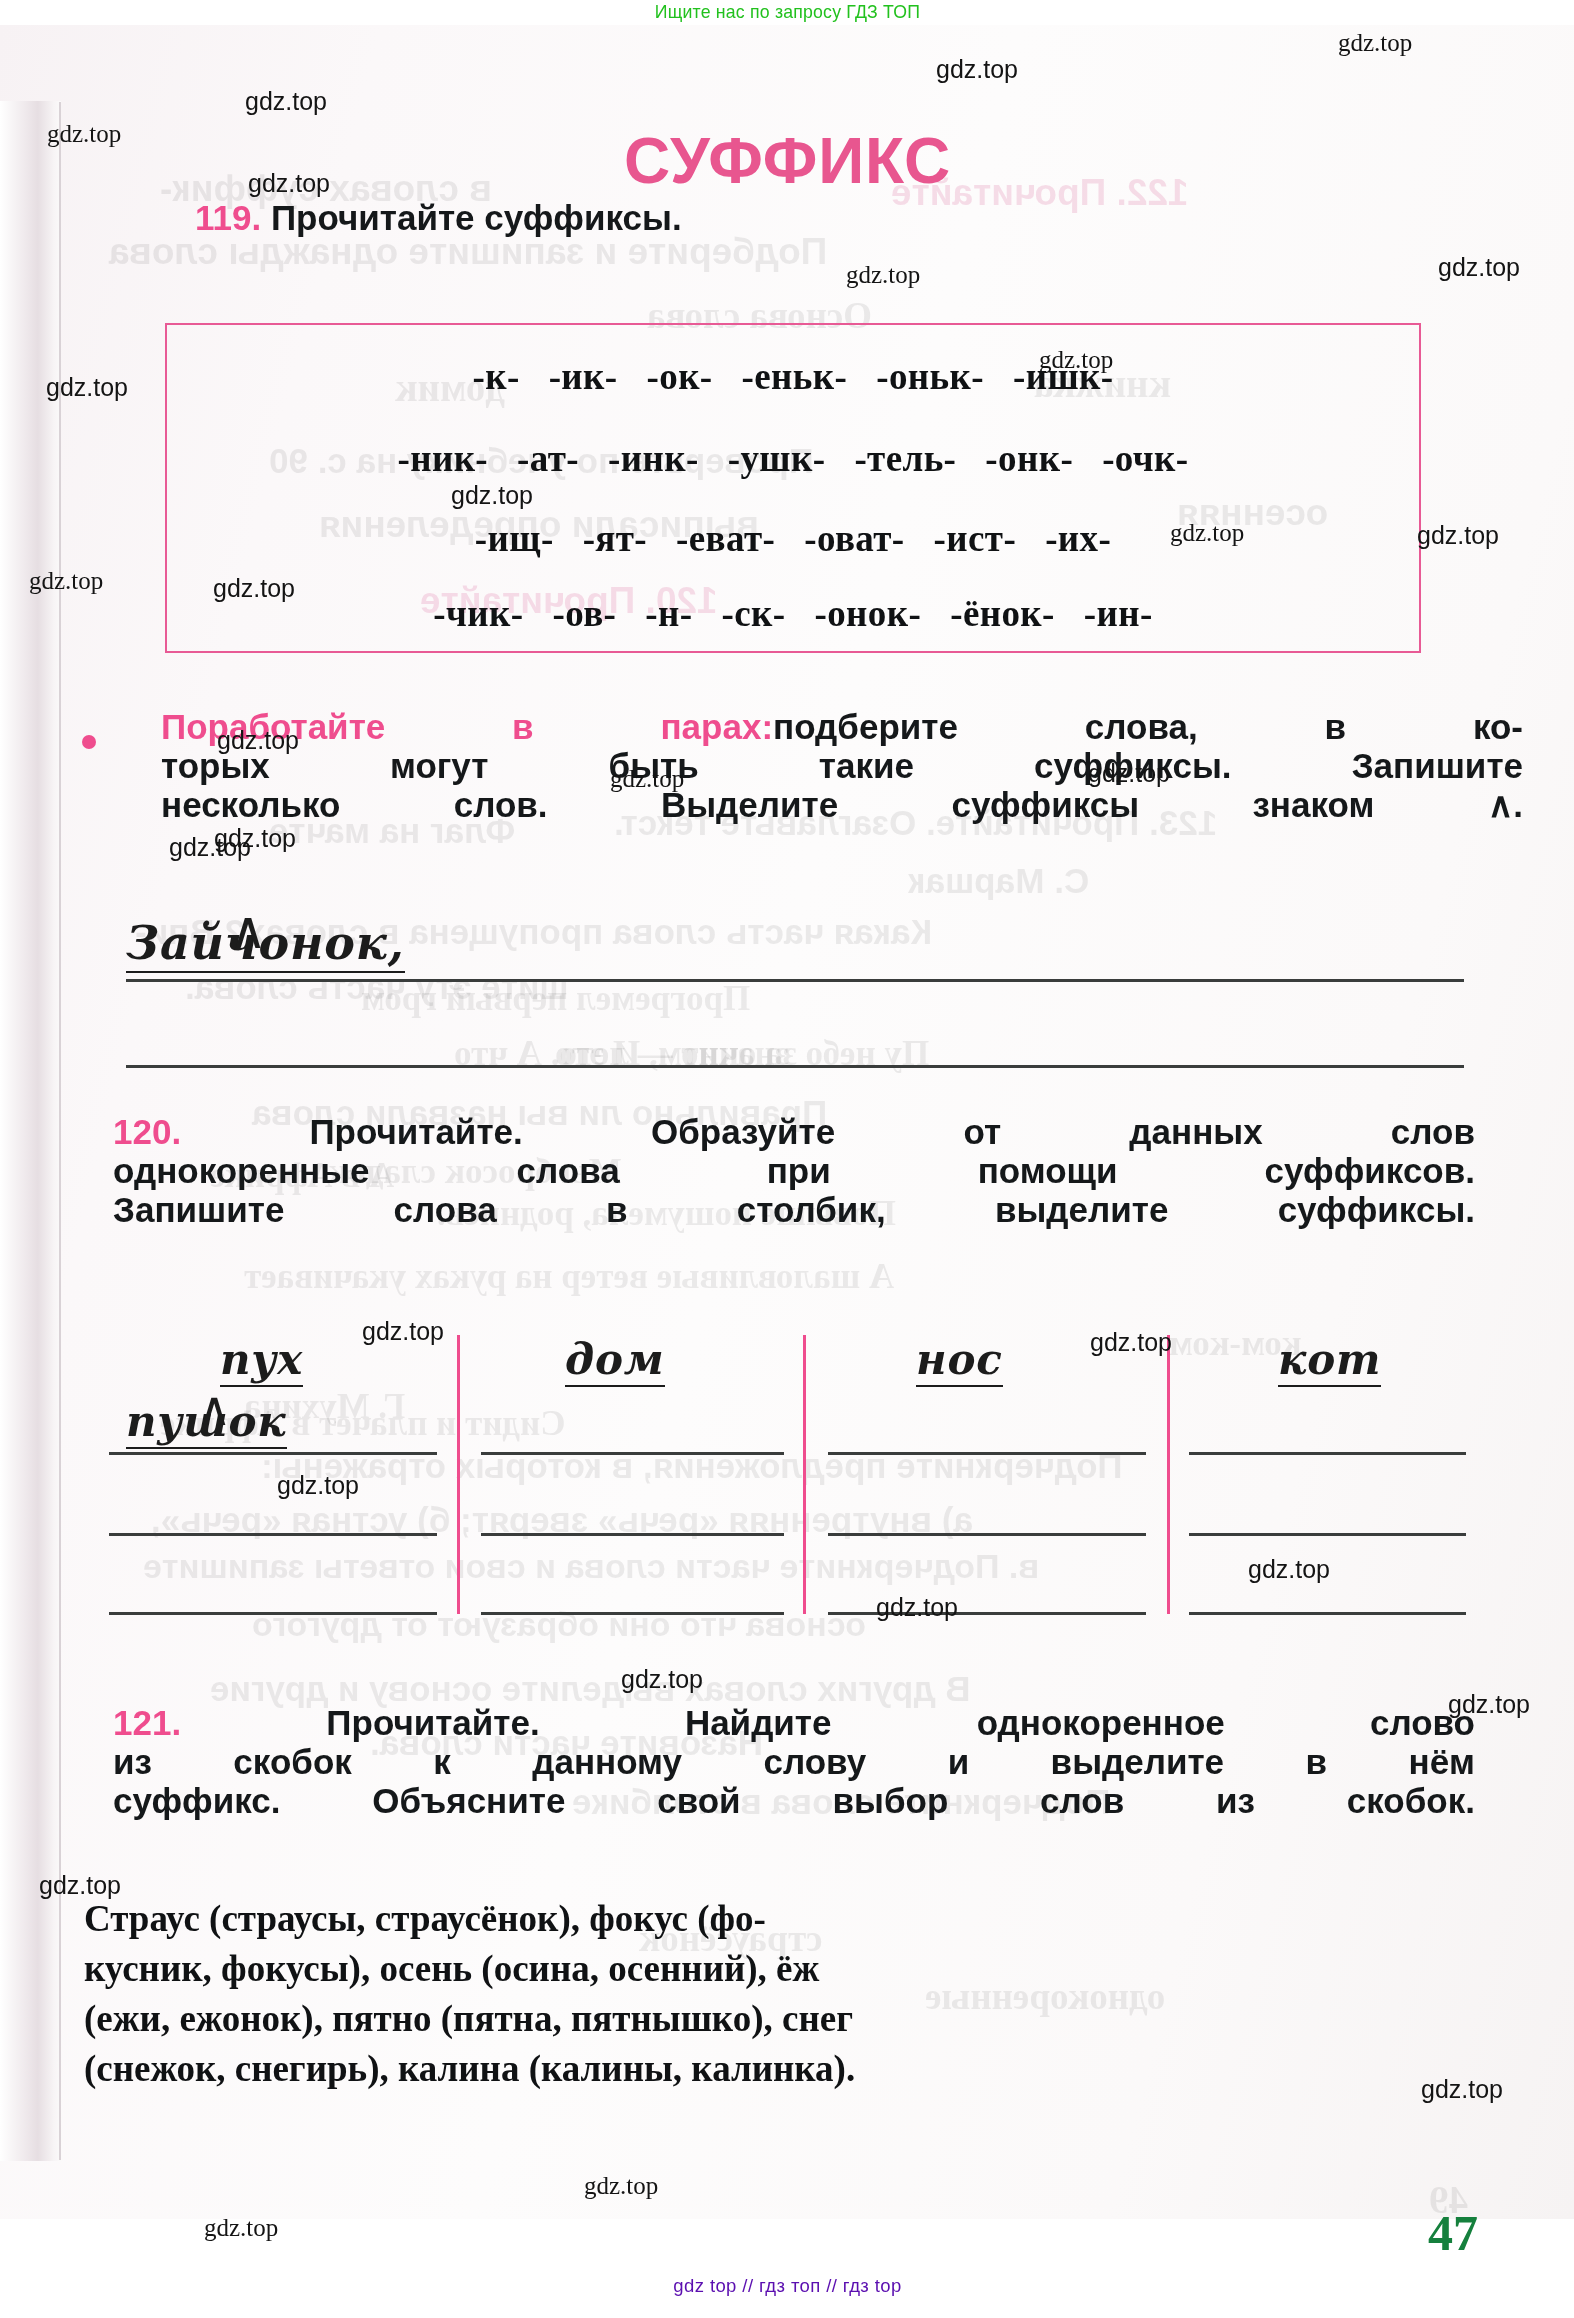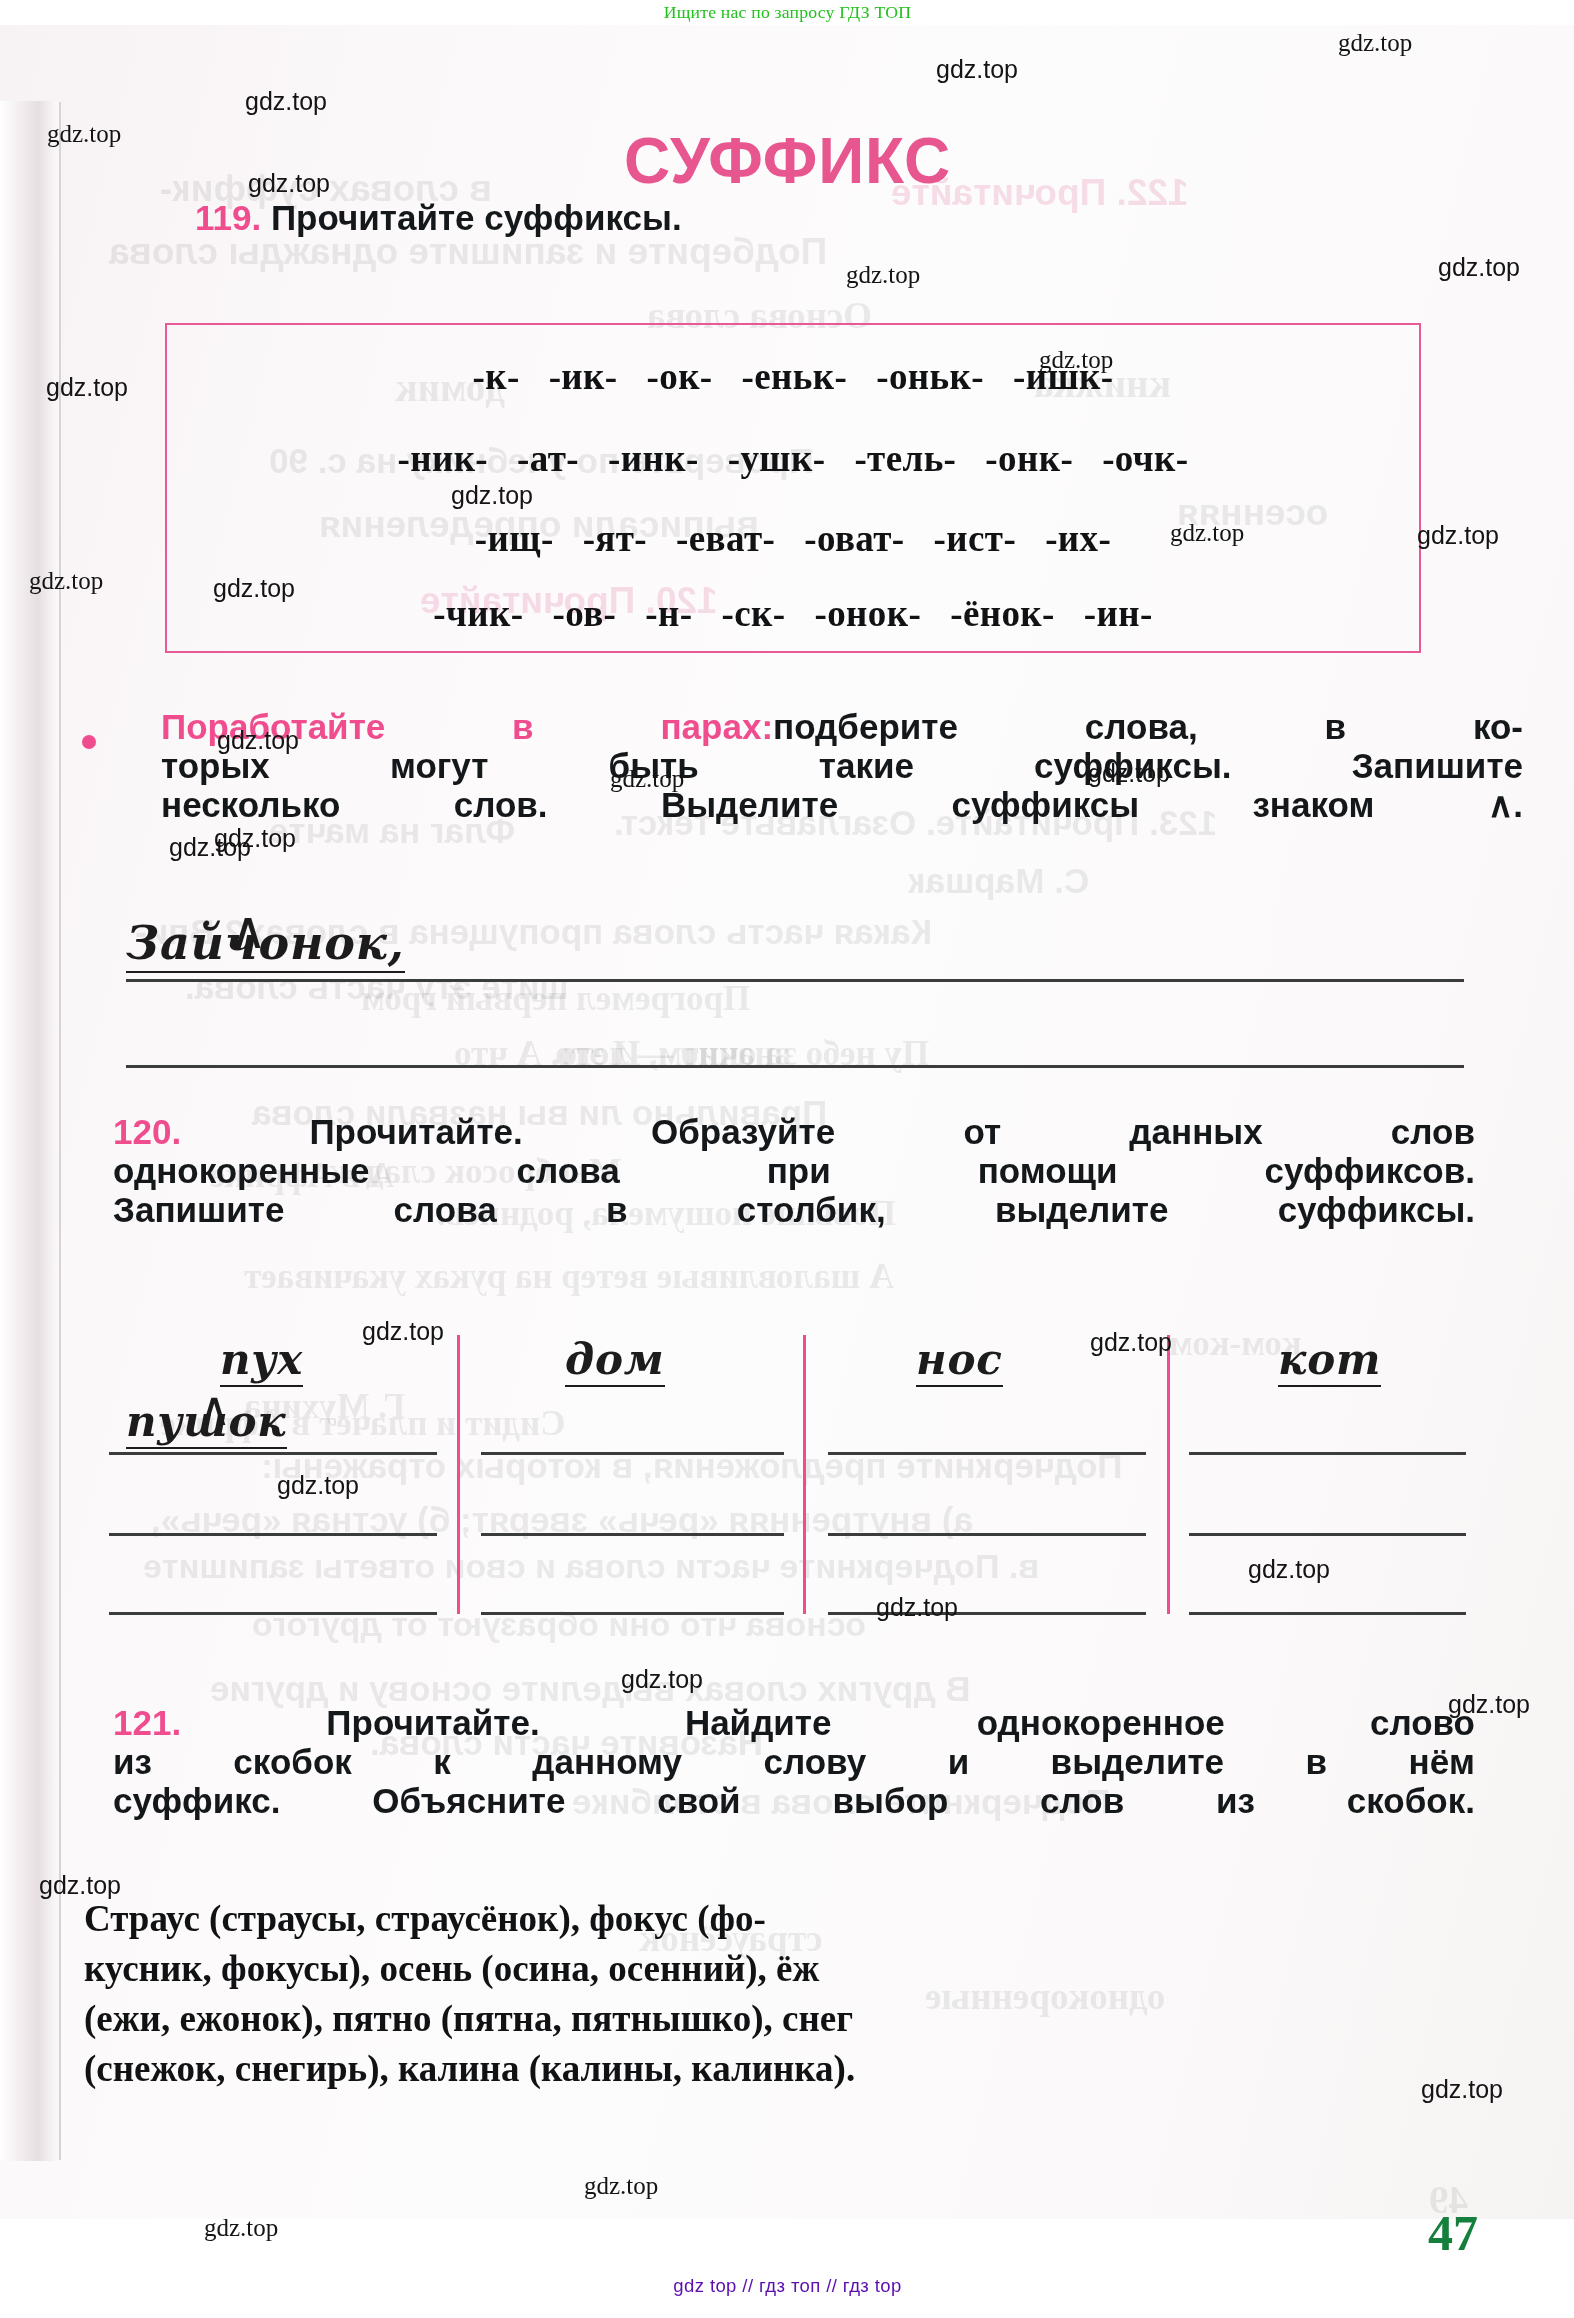--- a/index.html
+++ b/index.html
@@ -23,21 +23,21 @@
     width: 1575px;
     height: 25px;
     background: #ffffff;
     display: flex;
     align-items: center;
     justify-content: center;
   }
   .promo-bar span {
     color: #22c11e;
     font-size: 17.7px;
-    font-family: Liberation Serif, serif;
+    font-family: Liberation Sans, sans-serif;
     letter-spacing: 0.2px;
     text-align: right;
   }
 
   
   .sheet {
     position: absolute;
     left: 0; top: 25px;
     width: 1575px;
     height: 2194px;

